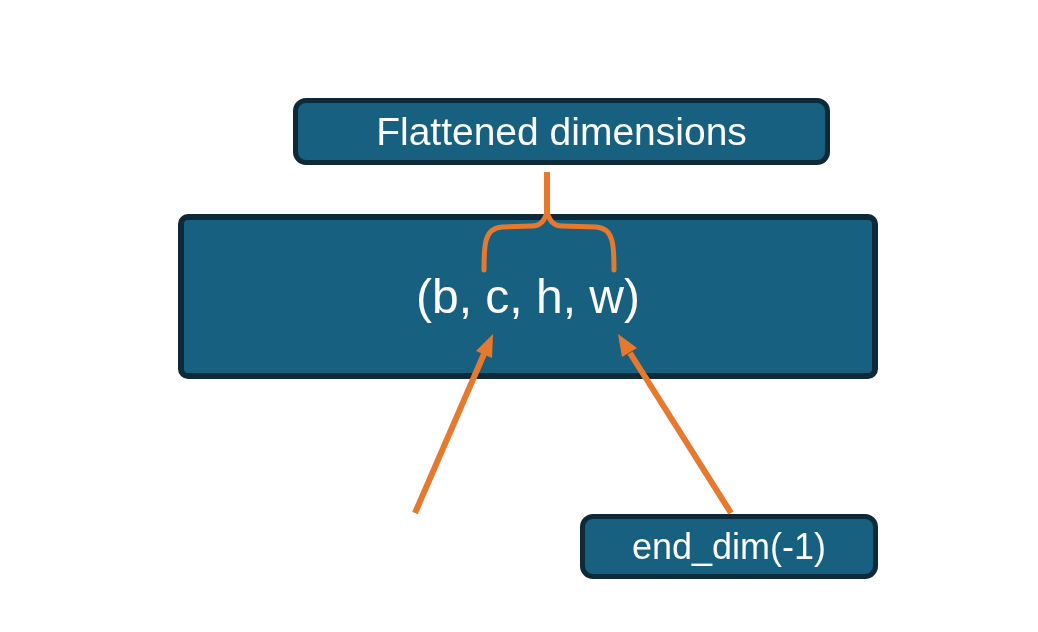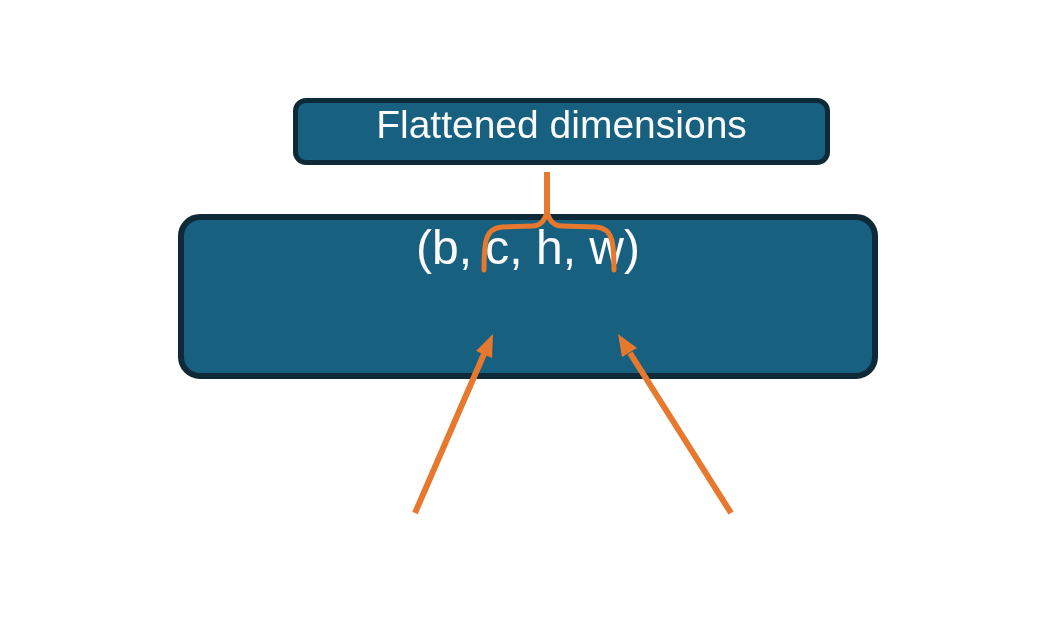--- a/index.html
+++ b/index.html
@@ -16,36 +16,36 @@
     overflow: hidden;
   }
   .node {
     position: absolute;
     box-sizing: border-box;
     background: #17607f;
     border: 5px solid #0e2a38;
     border-radius: 14px;
     color: #fbfbfb;
     display: flex;
-    align-items: flex-start;
+    align-items: center;
     justify-content: center;
     white-space: nowrap;
   }
   .node-flattened {
     left: 293px; top: 98px;
     width: 537px; height: 67px;
     font-size: 39px;
     border-radius: 13px;
   }
   .node-tensor {
     left: 178px; top: 214px;
     width: 700px; height: 165px;
     font-size: 48px;
     border-width: 6px;
-    border-radius: 22px;
+    border-radius: 10px;
   }
   .node-start-dim {
     left: 265px; top: 514px;
     width: 298px; height: 65px;
     font-size: 36px;
     border-radius: 13px;
   }
   .node-end-dim {
     left: 580px; top: 514px;
     width: 298px; height: 65px;
@@ -68,20 +68,23 @@
 
   <div class="node node-flattened">
     <span>Flattened dimensions</span>
   </div>
 
   <div class="node node-tensor">
     <span>(b, c, h, w)</span>
   </div>
 
 
+  <div class="node node-end-dim">
+    <span>end_dim(-1)</span>
+  </div>
 
   <svg class="overlay" viewBox="0 0 1038 632" xmlns="http://www.w3.org/2000/svg">
 
     <path d="M 547 172 L 547 212" stroke="#e6792e" stroke-width="6" fill="none" stroke-linecap="butt"></path>
 
     <path d="M 484 270
              C 484 246 484 228 502 227
              L 532 226
              Q 544 226 547 211
              Q 550 226 562 226

